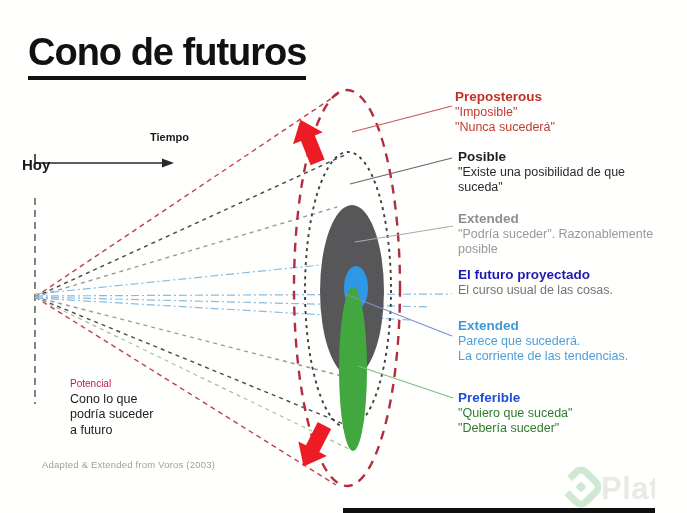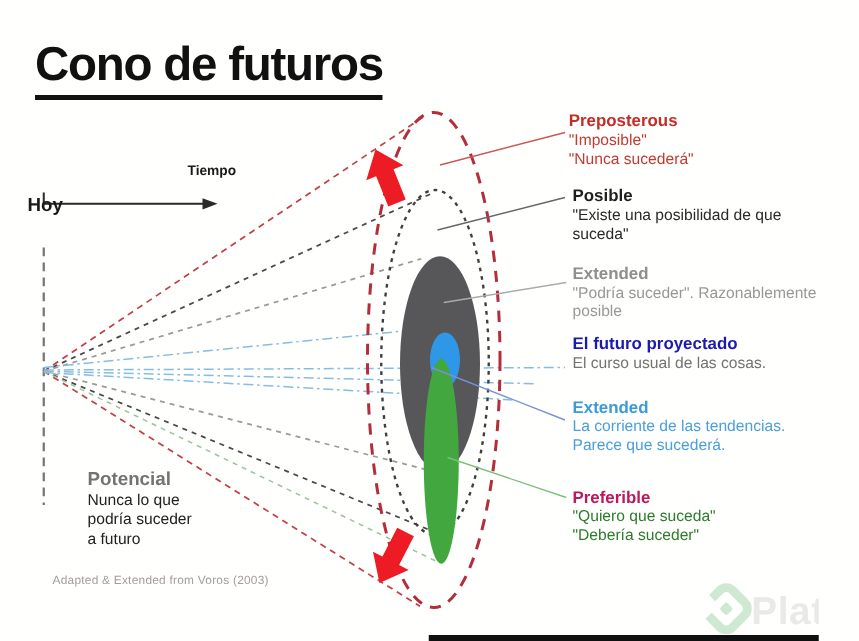--- a/index.html
+++ b/index.html
@@ -15,32 +15,32 @@
     left:28px;top:33px;
     font-size:38px;font-weight:bold;letter-spacing:-1px;color:#111;
     border-bottom:4px solid #111;padding-bottom:3px;line-height:1.05;
     display:inline-block;
   }
   
   #tiempo{left:150px;top:131px;font-size:11px;font-weight:bold;color:#1a1a1a;}
   #hoy{left:22px;top:156px;font-size:15px;font-weight:bold;color:#1a1a1a;}
   
   #potencial{left:70px;top:376px;font-size:12.5px;color:#222;line-height:15.5px;}
-  #potencial .t{font-size:15px;font-weight:bold;color:#737373;}
+  #potencial .t{font-size:10px;font-weight:normal;color:#be185d;}
   
   #footnote{left:42px;top:459px;font-size:9.5px;color:#a39c9c;letter-spacing:.2px;}
   
   .legend{left:455px;width:226px;line-height:15.2px;font-size:12.5px;}
   .legend .t{font-size:13.5px;font-weight:bold;display:block;margin-bottom:1px;}
   #leg-preposterous{top:89px;}   #leg-preposterous .t{color:#c22f28;} #leg-preposterous .l{color:#c23a32;}
   #leg-posible{top:149px;left:458px;} #leg-posible .t{color:#1f1f1f;} #leg-posible .l{color:#2a2a2a;}
   #leg-plausible{top:211px;left:458px;} #leg-plausible .t{color:#8f8f8f;} #leg-plausible .l{color:#989898;}
   #leg-proyectado{top:267px;left:458px;} #leg-proyectado .t{color:#1b1bb0;} #leg-proyectado .l{color:#737373;}
   #leg-probable{top:318px;left:458px;} #leg-probable .t{color:#3d9ad8;} #leg-probable .l{color:#4b9fda;}
-  #leg-preferible{top:390px;left:458px;} #leg-preferible .t{color:#be185d;} #leg-preferible .l{color:#2e7b2e;}
+  #leg-preferible{top:390px;left:458px;} #leg-preferible .t{color:#1d4ed8;} #leg-preferible .l{color:#2e7b2e;}
   .l{display:block;}
   
   #wm-text{left:601px;top:471px;font-size:31px;font-weight:600;color:#e9e9e6;letter-spacing:.5px;text-align:center;}
 </style>
 </head>
 <body>
 
 <div id="slide">
 
   <svg class="abs" width="687" height="513" viewBox="0 0 687 513" style="left:0;top:0" xmlns="http://www.w3.org/2000/svg">
@@ -99,21 +99,21 @@
     <rect x="343" y="508" width="344" height="5.5" fill="#101010"></rect>
   </svg>
 
   <div class="abs" id="title">Cono de futuros</div>
 
   <div class="abs" id="tiempo">Tiempo</div>
   <div class="abs" id="hoy">Hoy</div>
 
   <div class="abs" id="potencial">
     <span class="t">Potencial</span>
-    <span class="l">Nunca lo que</span>
+    <span class="l">Cono lo que</span>
     <span class="l">podría suceder</span>
     <span class="l">a futuro</span>
   </div>
 
   <div class="abs legend" id="leg-preposterous">
     <span class="t">Preposterous</span>
     <span class="l">"Imposible"</span>
     <span class="l">"Nunca sucederá"</span>
   </div>
   <div class="abs legend" id="leg-posible">
@@ -125,22 +125,22 @@
     <span class="t">Extended</span>
     <span class="l">"Podría suceder". Razonablemente</span>
     <span class="l">posible</span>
   </div>
   <div class="abs legend" id="leg-proyectado">
     <span class="t">El futuro proyectado</span>
     <span class="l">El curso usual de las cosas.</span>
   </div>
   <div class="abs legend" id="leg-probable">
     <span class="t">Extended</span>
+    <span class="l">Parece que sucederá.</span>
     <span class="l">La corriente de las tendencias.</span>
-    <span class="l">Parece que sucederá.</span>
   </div>
   <div class="abs legend" id="leg-preferible">
     <span class="t">Preferible</span>
     <span class="l">"Quiero que suceda"</span>
     <span class="l">"Debería suceder"</span>
   </div>
 
   <div class="abs" id="footnote">Adapted &amp; Extended  from Voros (2003)</div>
 
   <div class="abs" id="wm-text">Platzi</div>

